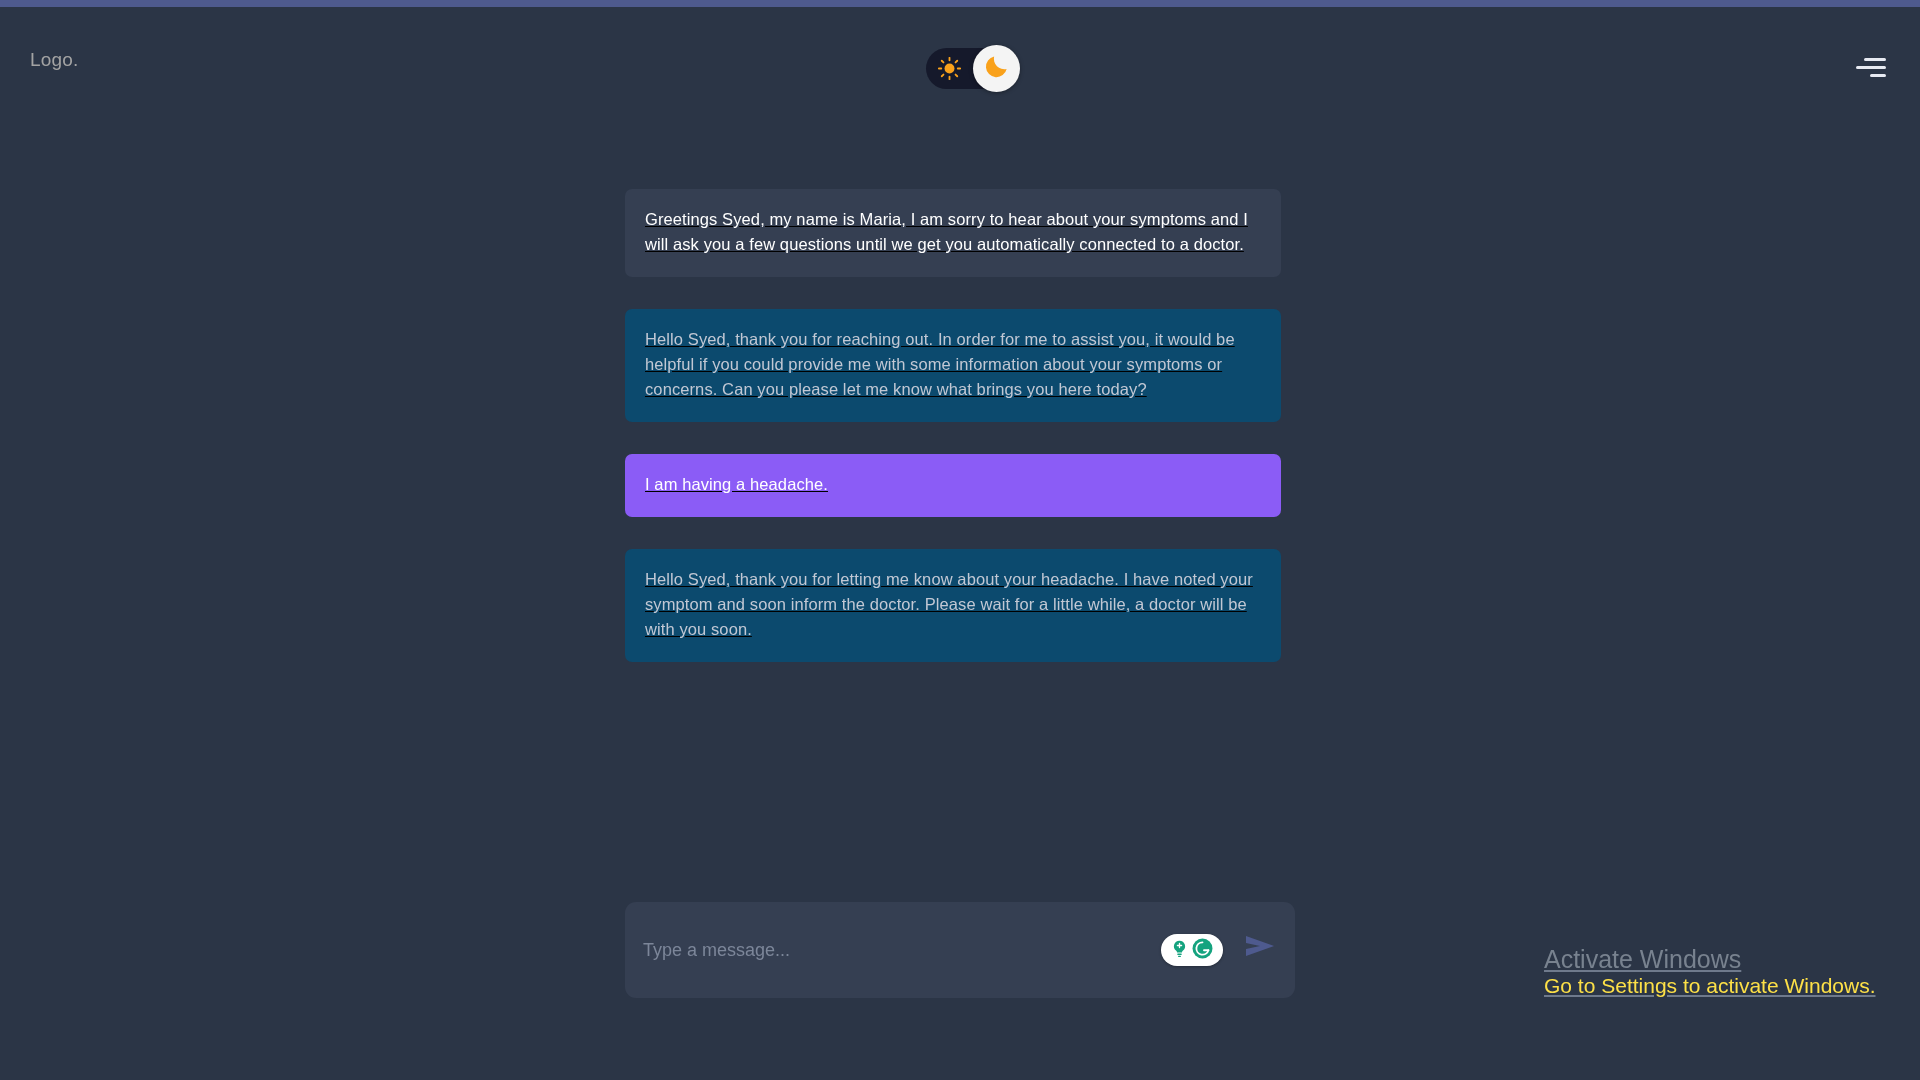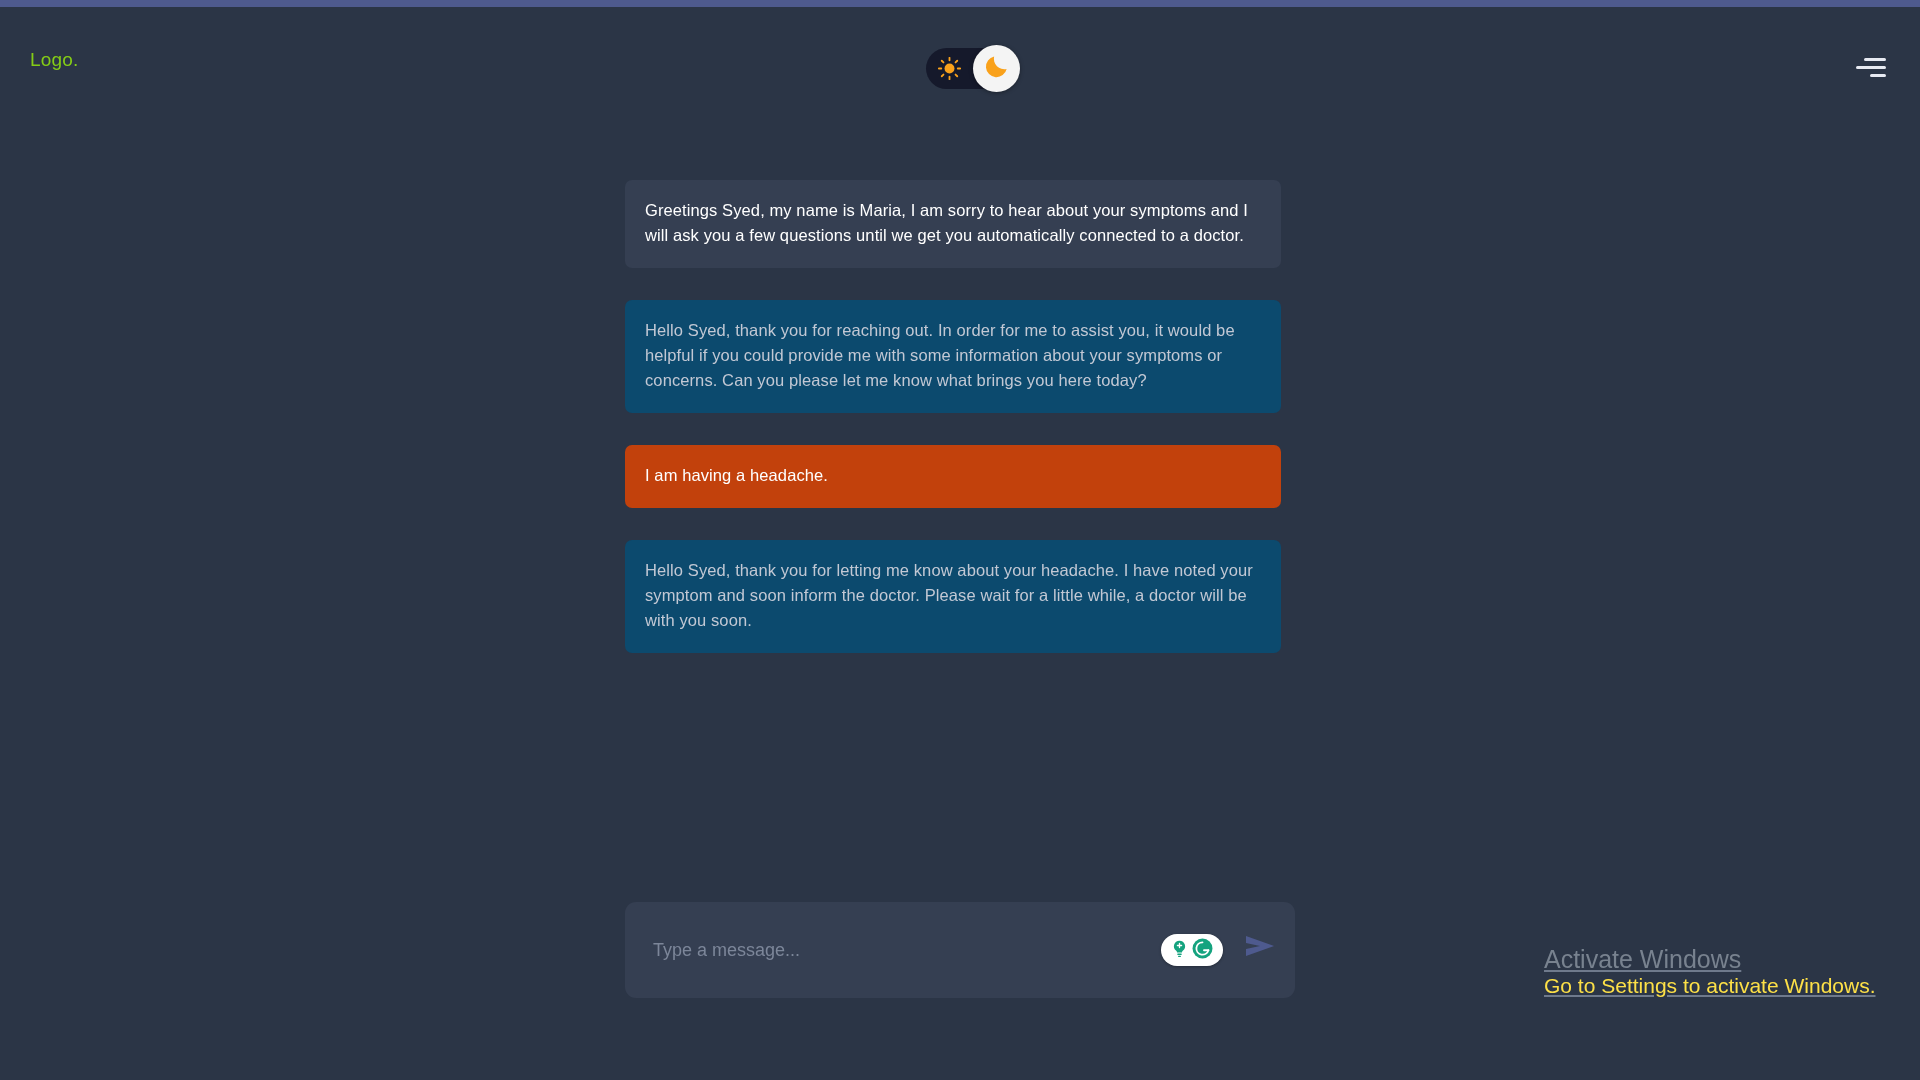--- a/index.html
+++ b/index.html
@@ -30,21 +30,21 @@
     position: absolute;
     top: 7px; left: 0;
     width: 1920px;
     height: 93px;
   }
 
   .logo {
     position: absolute;
     left: 30px;
     top: 42px;
-    color: #84cc16;
+    color: #a3a3a3;
     font-size: 19px;
     letter-spacing: 0.2px;
   }
 
   
   .theme-toggle {
     position: absolute;
     left: 926px;
     top: 41px;
     width: 90px;
@@ -94,22 +94,23 @@
     margin-bottom: 5px;
   }
   .menu-btn span.l1 { width: 22px; margin-left: 12px; }
   .menu-btn span.l2 { width: 30px; margin-left: 4px; }
   .menu-btn span.l3 { width: 16px; margin-left: 18px; }
 
   
   .chat-area {
     position: absolute;
     left: 625px;
-    top: 180px;
+    top: 189px;
     width: 656px;
+    text-decoration: underline;
   }
 
   .bubble {
     border-radius: 7px;
     padding: 18px 20px 20px 20px;
     margin-bottom: 32px;
     font-size: 16.5px;
     line-height: 25px;
     letter-spacing: 0.1px;
   }
@@ -118,21 +119,21 @@
     background: #353f52;
     color: #ffffff;
   }
 
   .bubble.bot {
     background: #0c4a6e;
     color: #c2c8d4;
   }
 
   .bubble.user {
-    background: #c2410c;
+    background: #8b5cf6;
     color: #ffffff;
   }
 
   
   .composer {
     position: absolute;
     left: 625px;
     top: 902px;
     width: 670px;
     height: 96px;
@@ -145,21 +146,20 @@
     left: 18px;
     top: 0;
     width: 560px;
     height: 96px;
     background: transparent;
     border: none;
     outline: none;
     color: #e6e9f0;
     font-family: "Liberation Sans", sans-serif;
     font-size: 18px;
-    margin-left: 10px;
   }
   .composer-input::placeholder {
     color: #7c8699;
     font-size: 18px;
   }
 
   
   .grammarly-pill {
     position: absolute;
     right: 72px;

